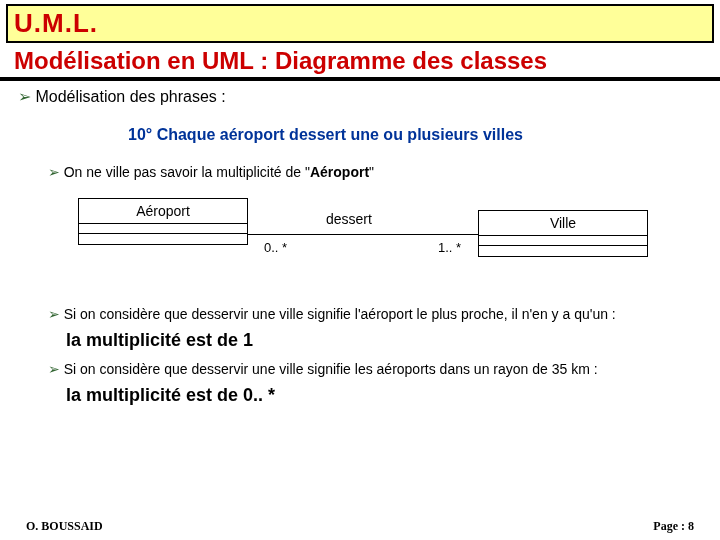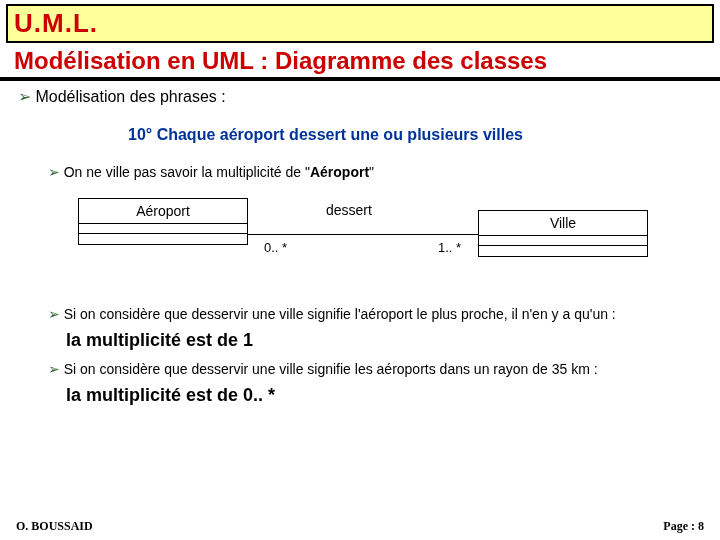--- a/index.html
+++ b/index.html
@@ -95,21 +95,21 @@
   .assoc-line {
     position: absolute;
     top: 36px;
     left: 170px;
     width: 230px;
     height: 0;
     border-top: 1px solid #000;
   }
   .assoc-label {
     position: absolute;
-    top: 4px;
+    top: 13px;
     left: 248px;
     font-size: 14px;
   }
   .multL {
     position: absolute;
     top: 42px;
     left: 186px;
     font-size: 13px;
   }
   .multR {
@@ -118,21 +118,21 @@
     left: 360px;
     font-size: 13px;
   }
   .footer {
     position: absolute;
     bottom: 6px;
     left: 0;
     right: 0;
     display: flex;
     justify-content: space-between;
-    padding: 0 16px;
+    padding: 0 26px;
     font-family: "Times New Roman", serif;
     font-size: 12px;
     font-weight: bold;
   }
 </style>
 </head>
 <body>
 
 <div class="header">
   <div class="logo">U.M.L.</div>

